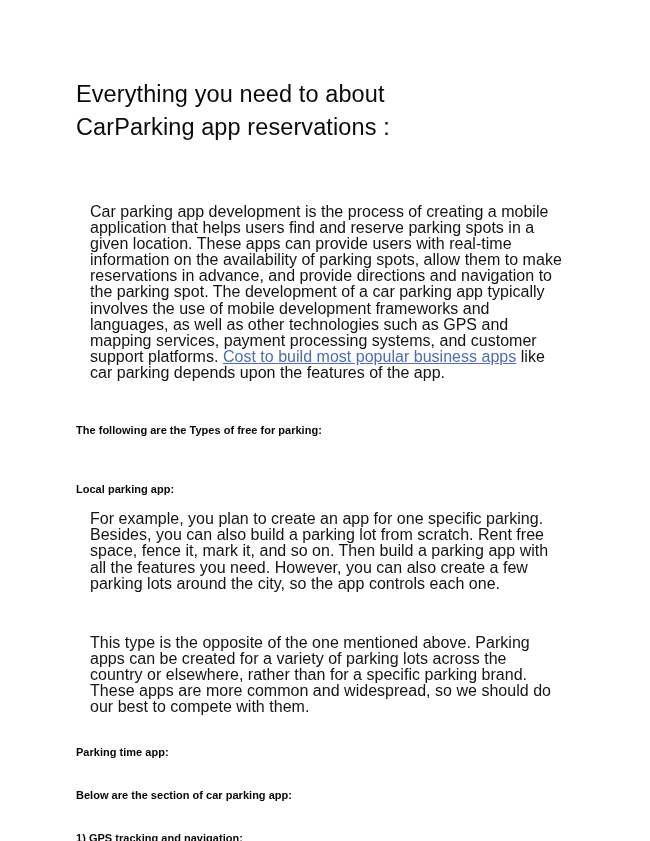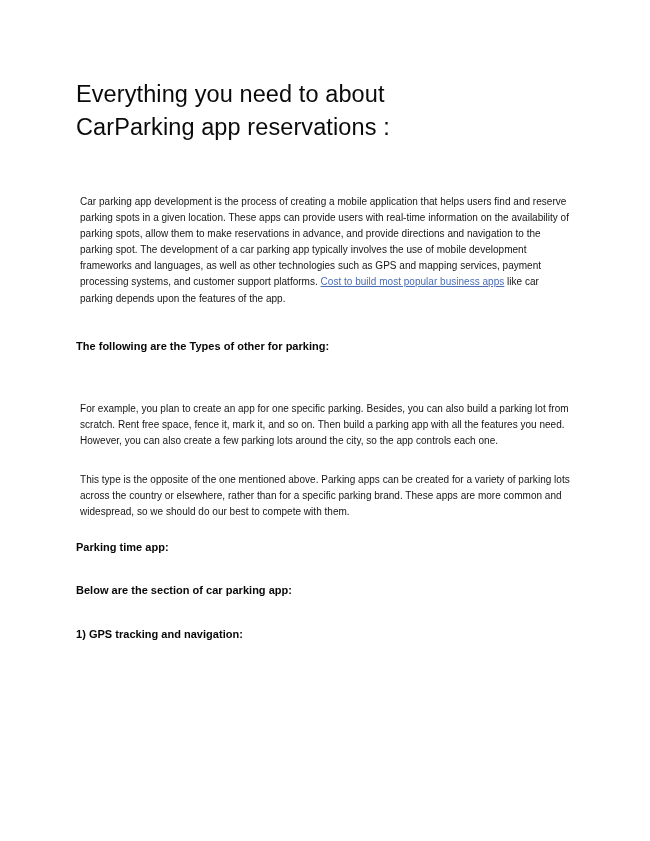--- a/index.html
+++ b/index.html
@@ -42,22 +42,22 @@
     color: #0a0a0a;
     width: 420px;
   }
   .doc-title .tline {
     display: block;
     white-space: pre;
   }
 
   
   .para {
-    margin: 4px;
-    font-size: 10px;
+    margin: 14px;
+    font-size: 16px;
     line-height: 16.1px;
     color: #141414;
     text-align: left;
     letter-spacing: 0.02px;
   }
 
   .heading {
     margin: 0;
     font-size: 11px;
     line-height: 16.1px;
@@ -89,25 +89,26 @@
       <span class="tline">Everything you need to about</span>
       <span class="tline">CarParking app reservations :</span>
     </h1>
 
     <div class="gap-intro"></div>
 
     <p class="para"><span>Car parking app development is the process of creating a mobile application that helps users find and reserve parking spots in a given location. These apps can provide users with real-time information on the availability of parking spots, allow them to make reservations in advance, and provide directions and navigation to the parking spot. The development of a car parking app typically involves the use of mobile development frameworks and languages, as well as other technologies such as GPS and mapping services, payment processing systems, and customer support platforms. </span><a class="doc-link" href="#">Cost to build most popular business apps</a><span> like car parking depends upon the features of the app.</span></p>
 
     <div class="gap-lg"></div>
 
-    <h2 class="heading">The following are the Types of other for parking:</h2>
+    <h2 class="heading">The following are the Types of free for parking:</h2>
     <div class="gap-md"></div>
 
     <div class="gap-lg"></div>
 
+    <h3 class="heading">Local parking app:</h3>
     <p class="para">For example, you plan to create an app for one specific parking. Besides, you can also build a parking lot from scratch. Rent free space, fence it, mark it, and so on. Then build a parking app with all the features you need. However, you can also create a few parking lots around the city, so the app controls each one.</p>
 
     <div class="gap-sm"></div>
 
     <p class="para">This type is the opposite of the one mentioned above. Parking apps can be created for a variety of parking lots across the country or elsewhere, rather than for a specific parking brand. These apps are more common and widespread, so we should do our best to compete with them.</p>
 
     <div class="gap-sm"></div>
 
     <h3 class="heading">Parking time app:</h3>
 

